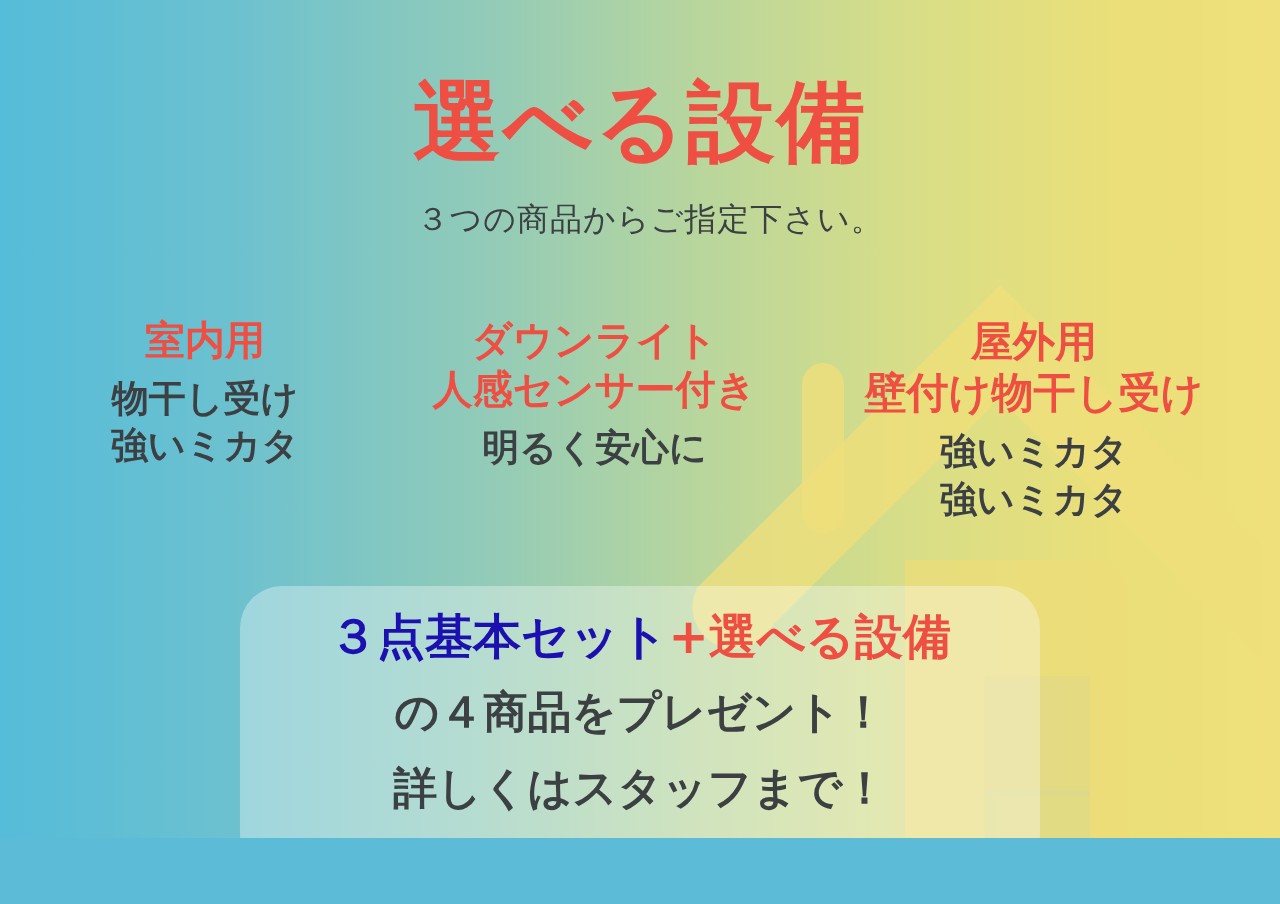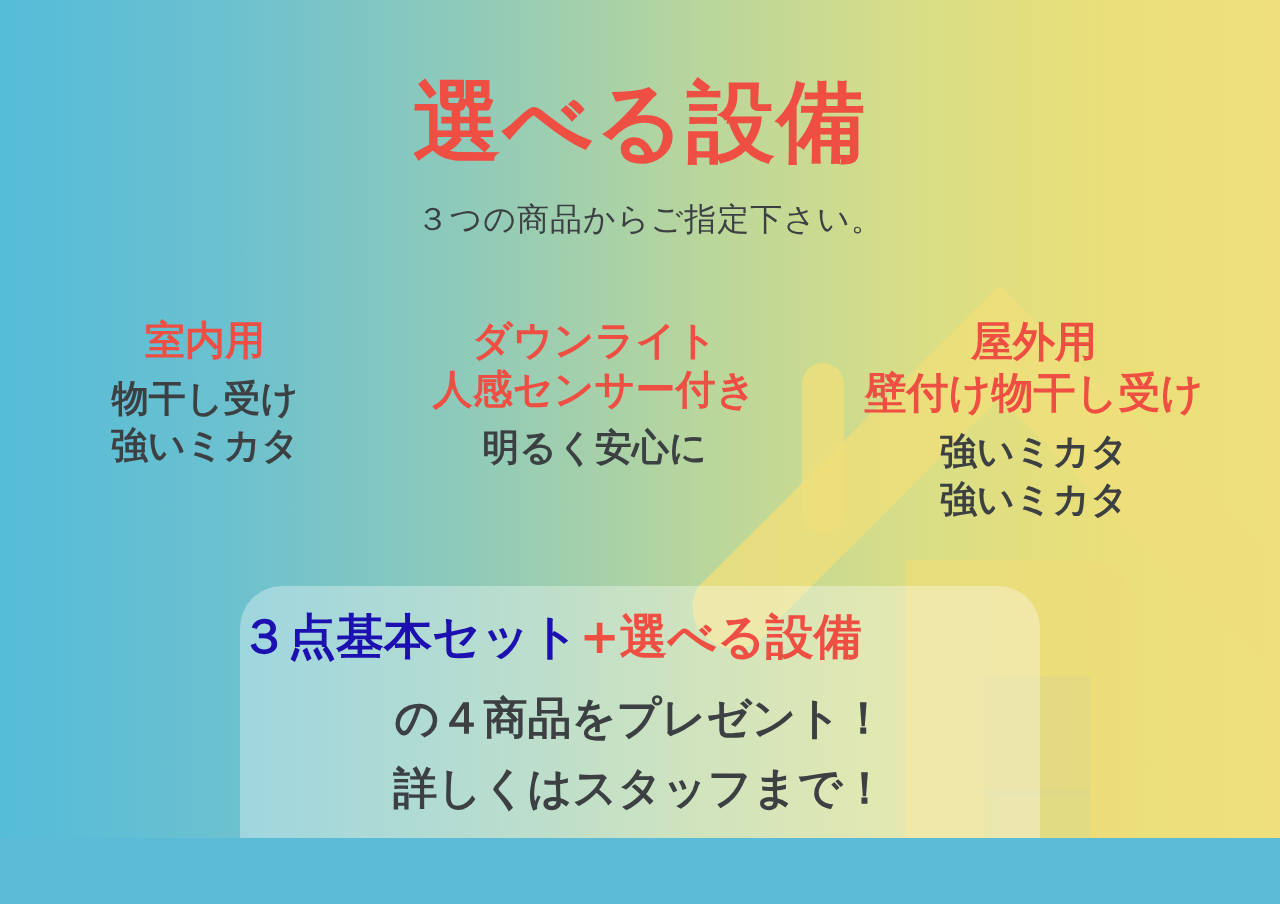--- a/index.html
+++ b/index.html
@@ -112,41 +112,41 @@
     width:800px;
     height:290px;
     background:rgba(255,255,255,0.34);
     border-radius:42px;
   }
 
   .offer-headline {
     position:absolute;
     left:0; right:0;
     top:26px;
-    text-align:left;
+    text-align:center;
     font-size:48px;
     line-height:1.0;
     font-weight:700;
     white-space:nowrap;
   }
   .offer-headline .seg-blue { color:#1C10B0; }
   .offer-headline .seg-plus { color:#EF4E42; }
   .offer-headline .seg-red  { color:#EF4E42; }
 
   .offer-line {
     position:absolute;
     left:0; right:0;
     text-align:center;
     font-size:44px;
     line-height:1.0;
     font-weight:600;
     color:#3C4043;
     white-space:nowrap;
   }
-  .offer-line.l1 { top:110px; }
+  .offer-line.l1 { top:104px; }
   .offer-line.l2 { top:180px; }
 </style>
 </head>
 <body>
 
 <div id="poster">
 
   <svg id="house-watermark" viewBox="0 0 1280 904" preserveAspectRatio="none" aria-hidden="true">
 
     <path d="M905 560 h185 a40 40 0 0 1 40 40 v300 h-225 z" fill="#EDDD78" opacity="0.72"></path>

